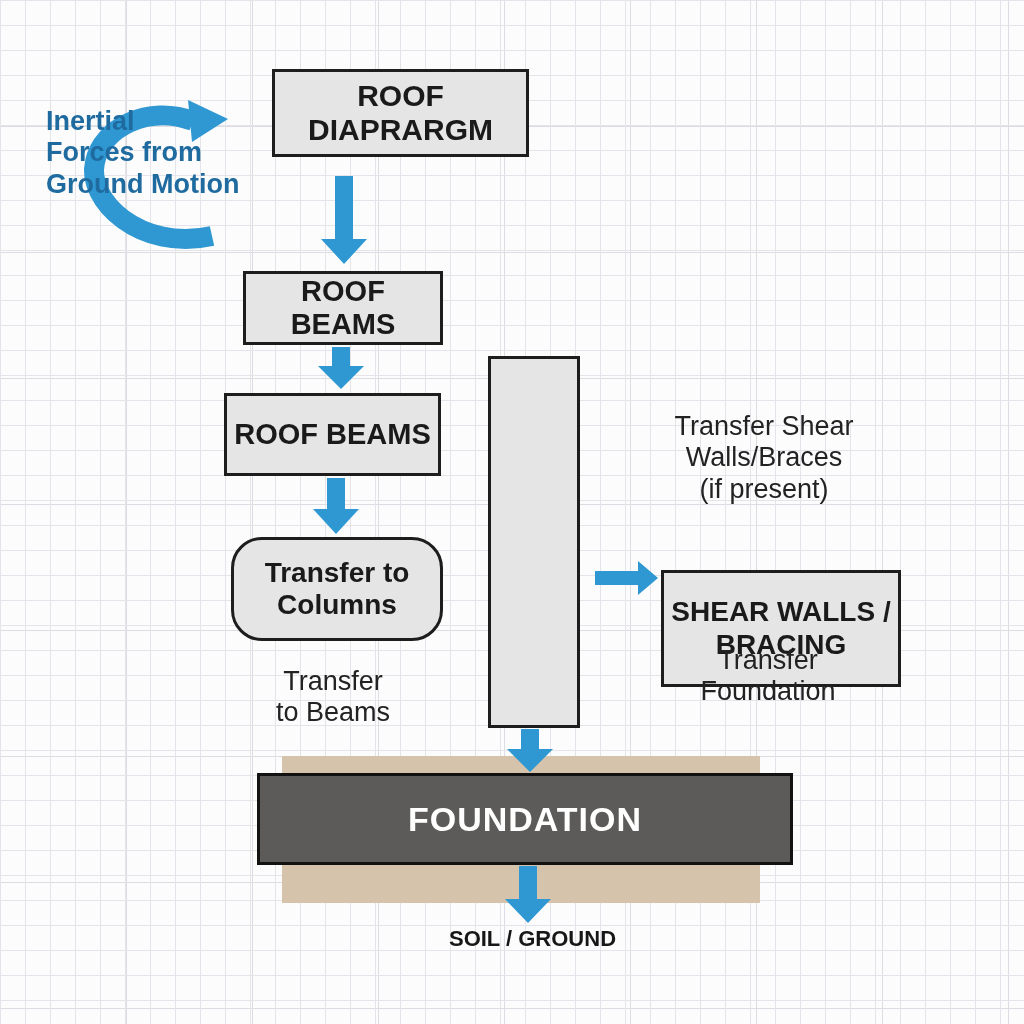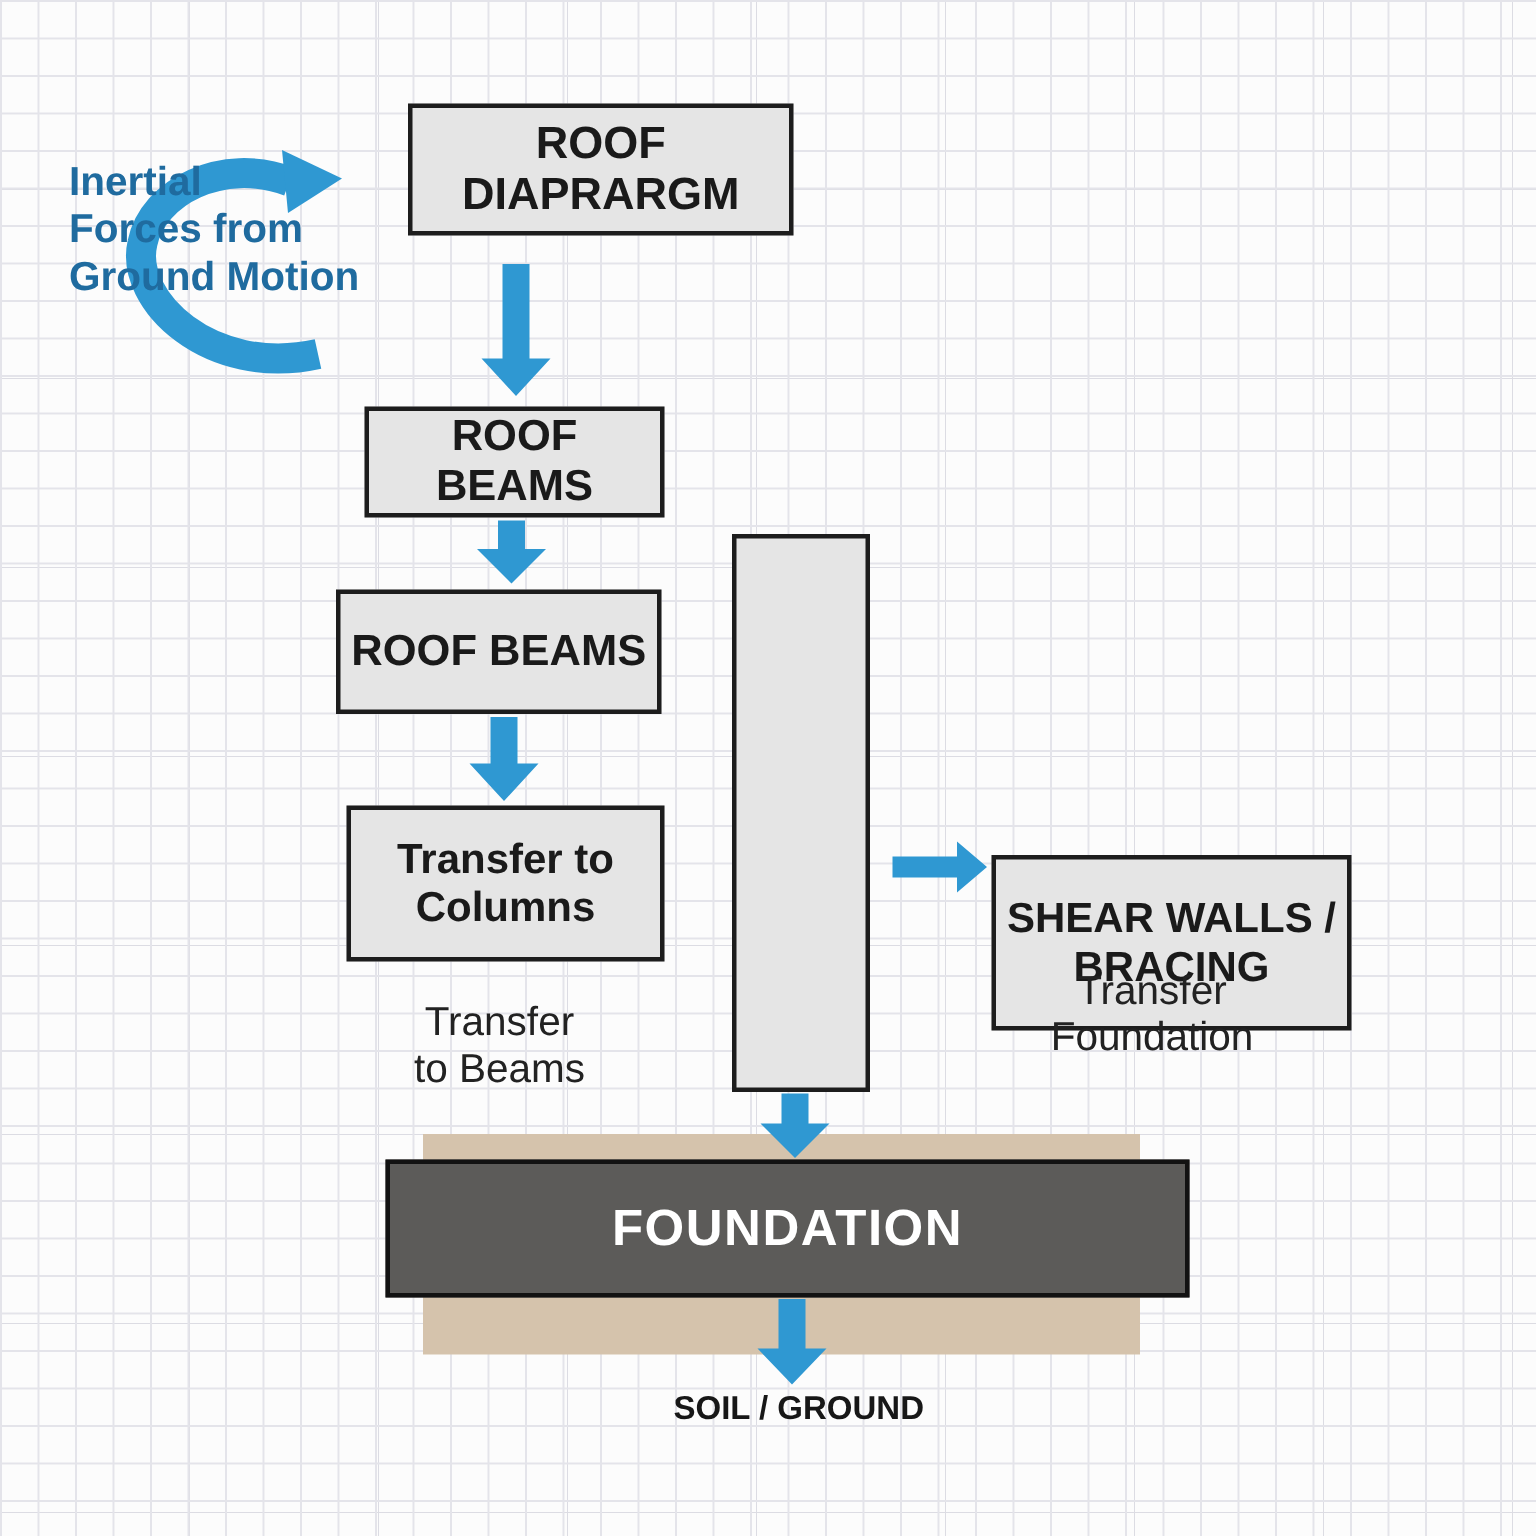--- a/index.html
+++ b/index.html
@@ -99,32 +99,35 @@
   <div class="note blue" style="left:46px; top:106px;">Inertial
 Forces from
 Ground Motion</div>
 
   <div class="box bold" style="left:228px; top:69px; width:257px; height:88px; font-size:30px;margin-left:44px;">ROOF DIAPRARGM</div>
 
   <div class="box bold" style="left:243px; top:271px; width:200px; height:74px; font-size:29px;">ROOF BEAMS</div>
 
   <div class="box bold" style="left:224px; top:393px; width:217px; height:83px; font-size:29px;">ROOF BEAMS</div>
 
-  <div class="box" style="left:231px; top:537px; width:212px; height:104px; font-size:28px; font-weight:600;">Transfer to
+  <div class="box" style="left:231px; top:537px; width:212px; height:104px; font-size:28px; font-weight:600;border-radius:31px;">Transfer to
 Columns</div>
 
   <div class="box" style="left:488px; top:356px; width:92px; height:372px;"></div>
 
   <div class="box bold" style="left:661px; top:522px; width:240px; height:117px; font-size:28px;margin-top:48px;">SHEAR WALLS /
 BRACING</div>
 
   <div class="foundation-bar">FOUNDATION</div>
 
   <div class="note" style="left:248px; top:666px; width:170px;">Transfer
 to Beams</div>
 
+  <div class="note" style="left:648px; top:411px; width:232px;">Transfer Shear
+Walls/Braces
+(if present)</div>
 
   <div class="note" style="left:668px; top:645px; width:200px;">Transfer
 Foundation</div>
 
   <div class="note big" style="left:400px; top:926px; width:265px;">SOIL / GROUND</div>
 
 </div>
 
 </body></html>

